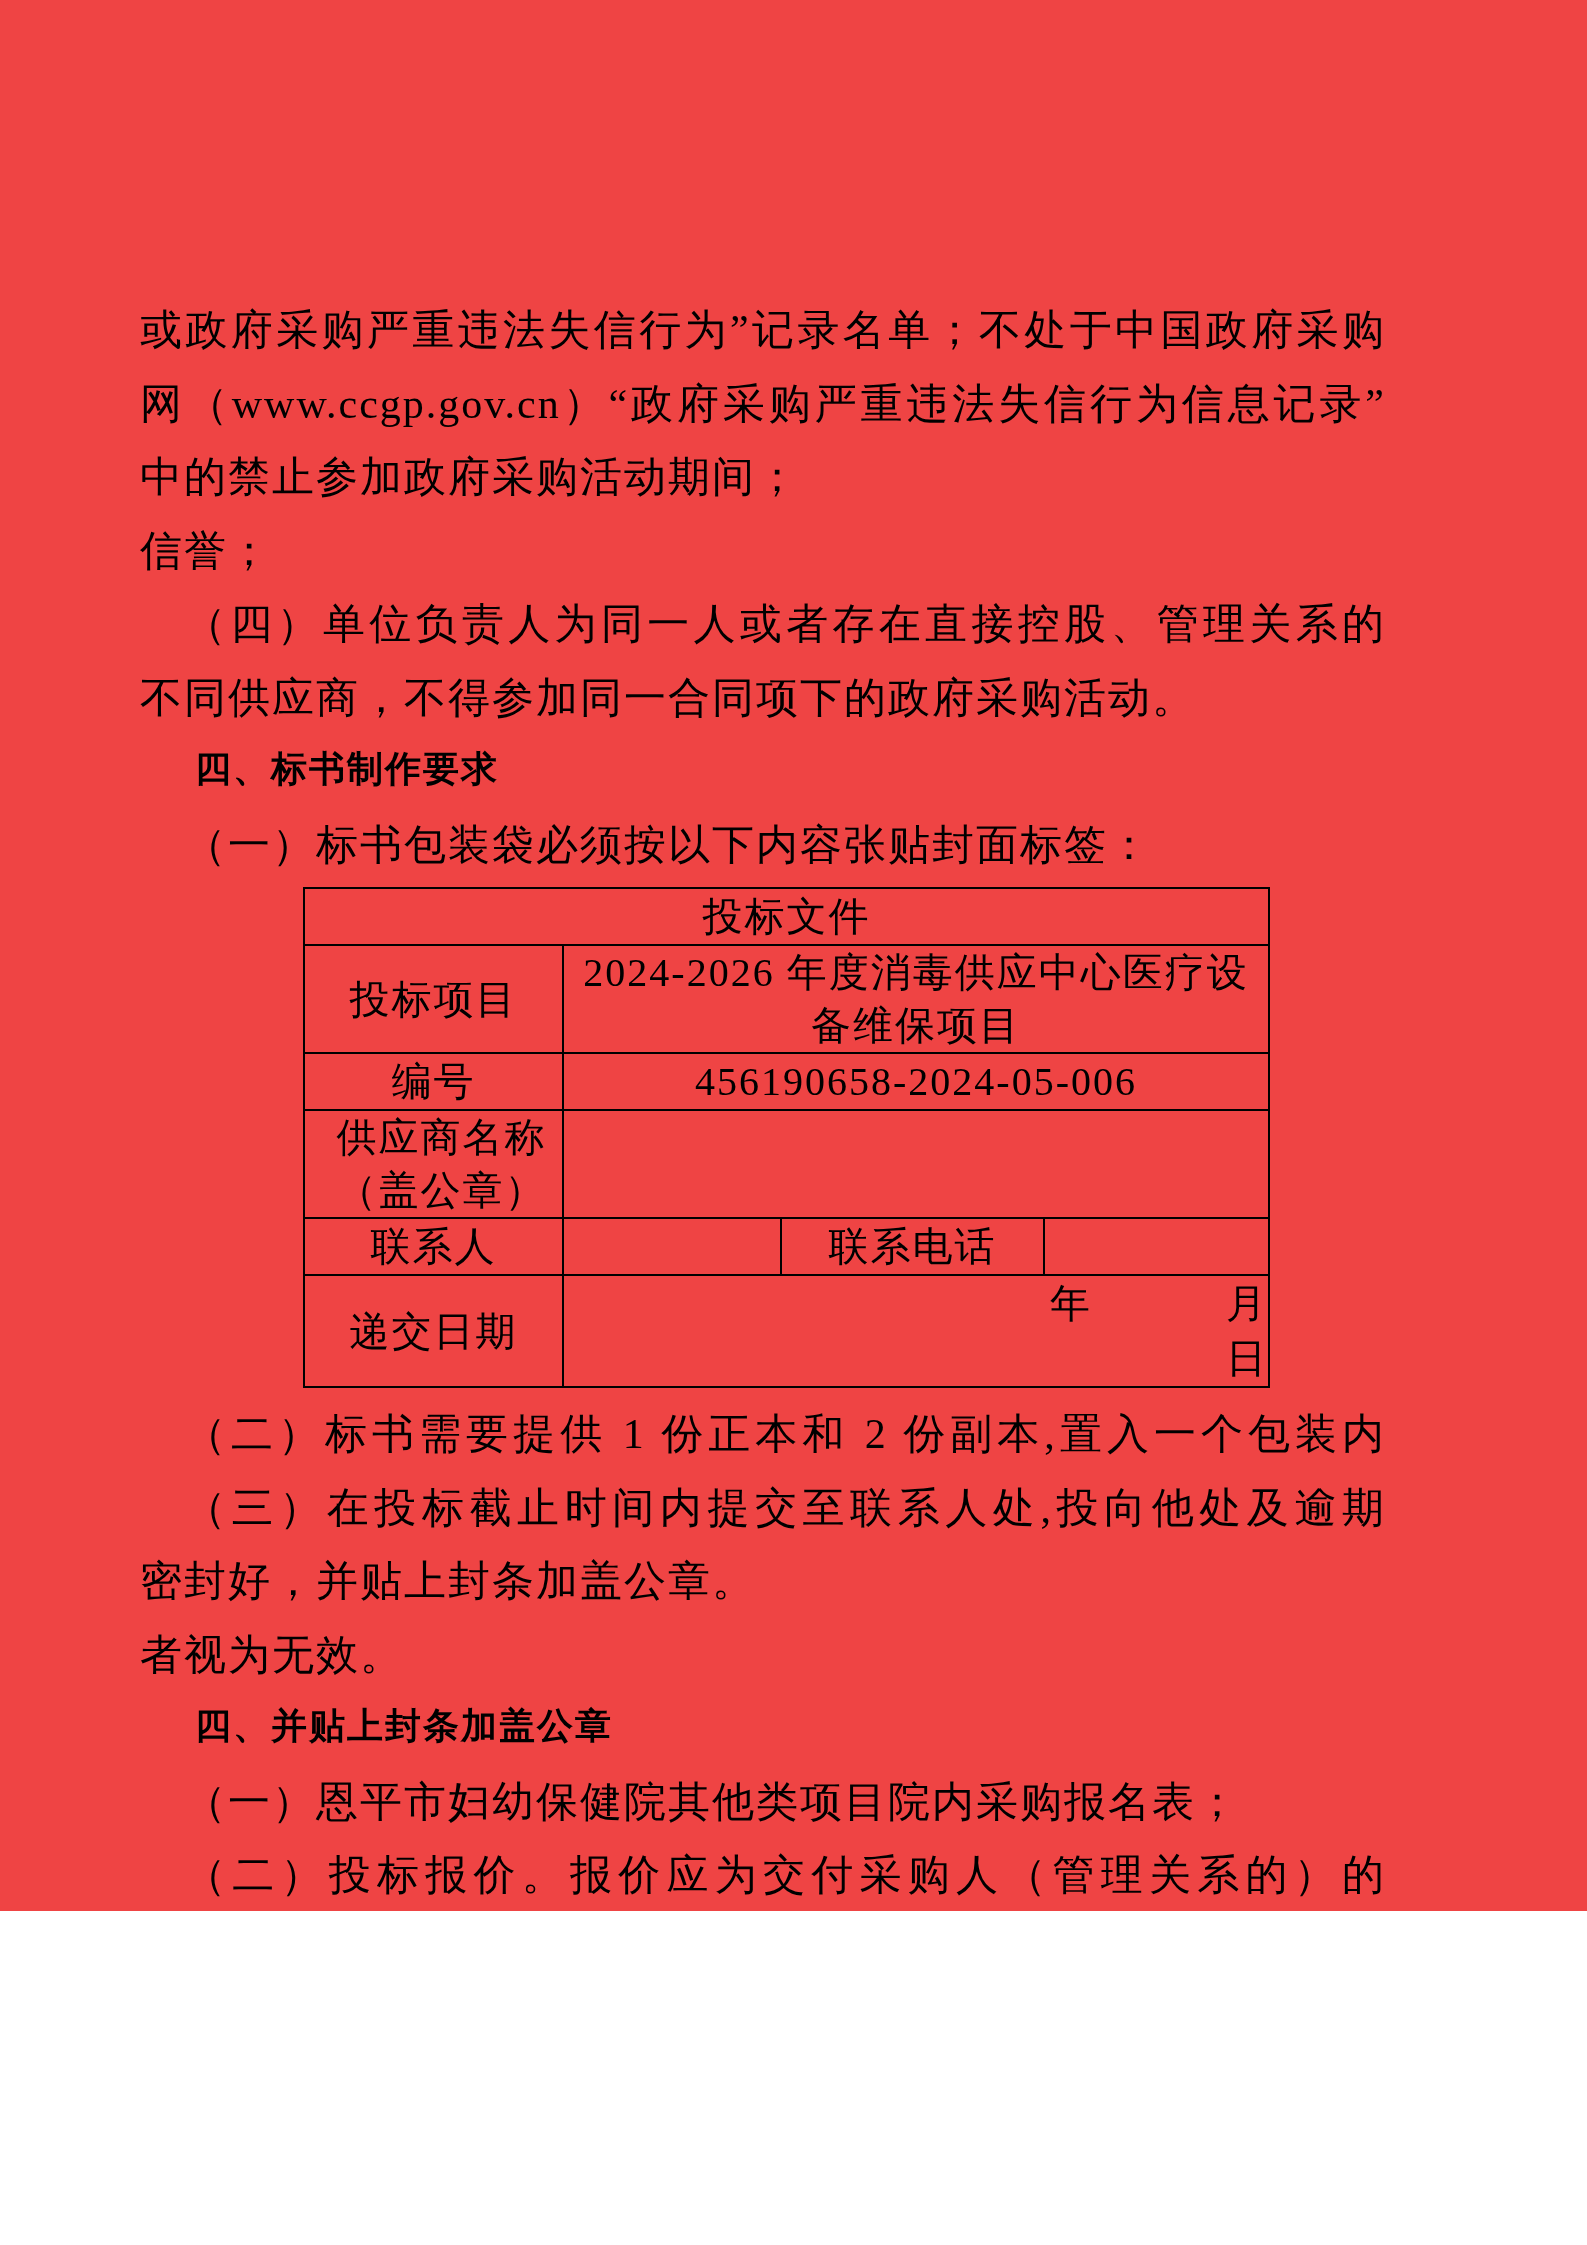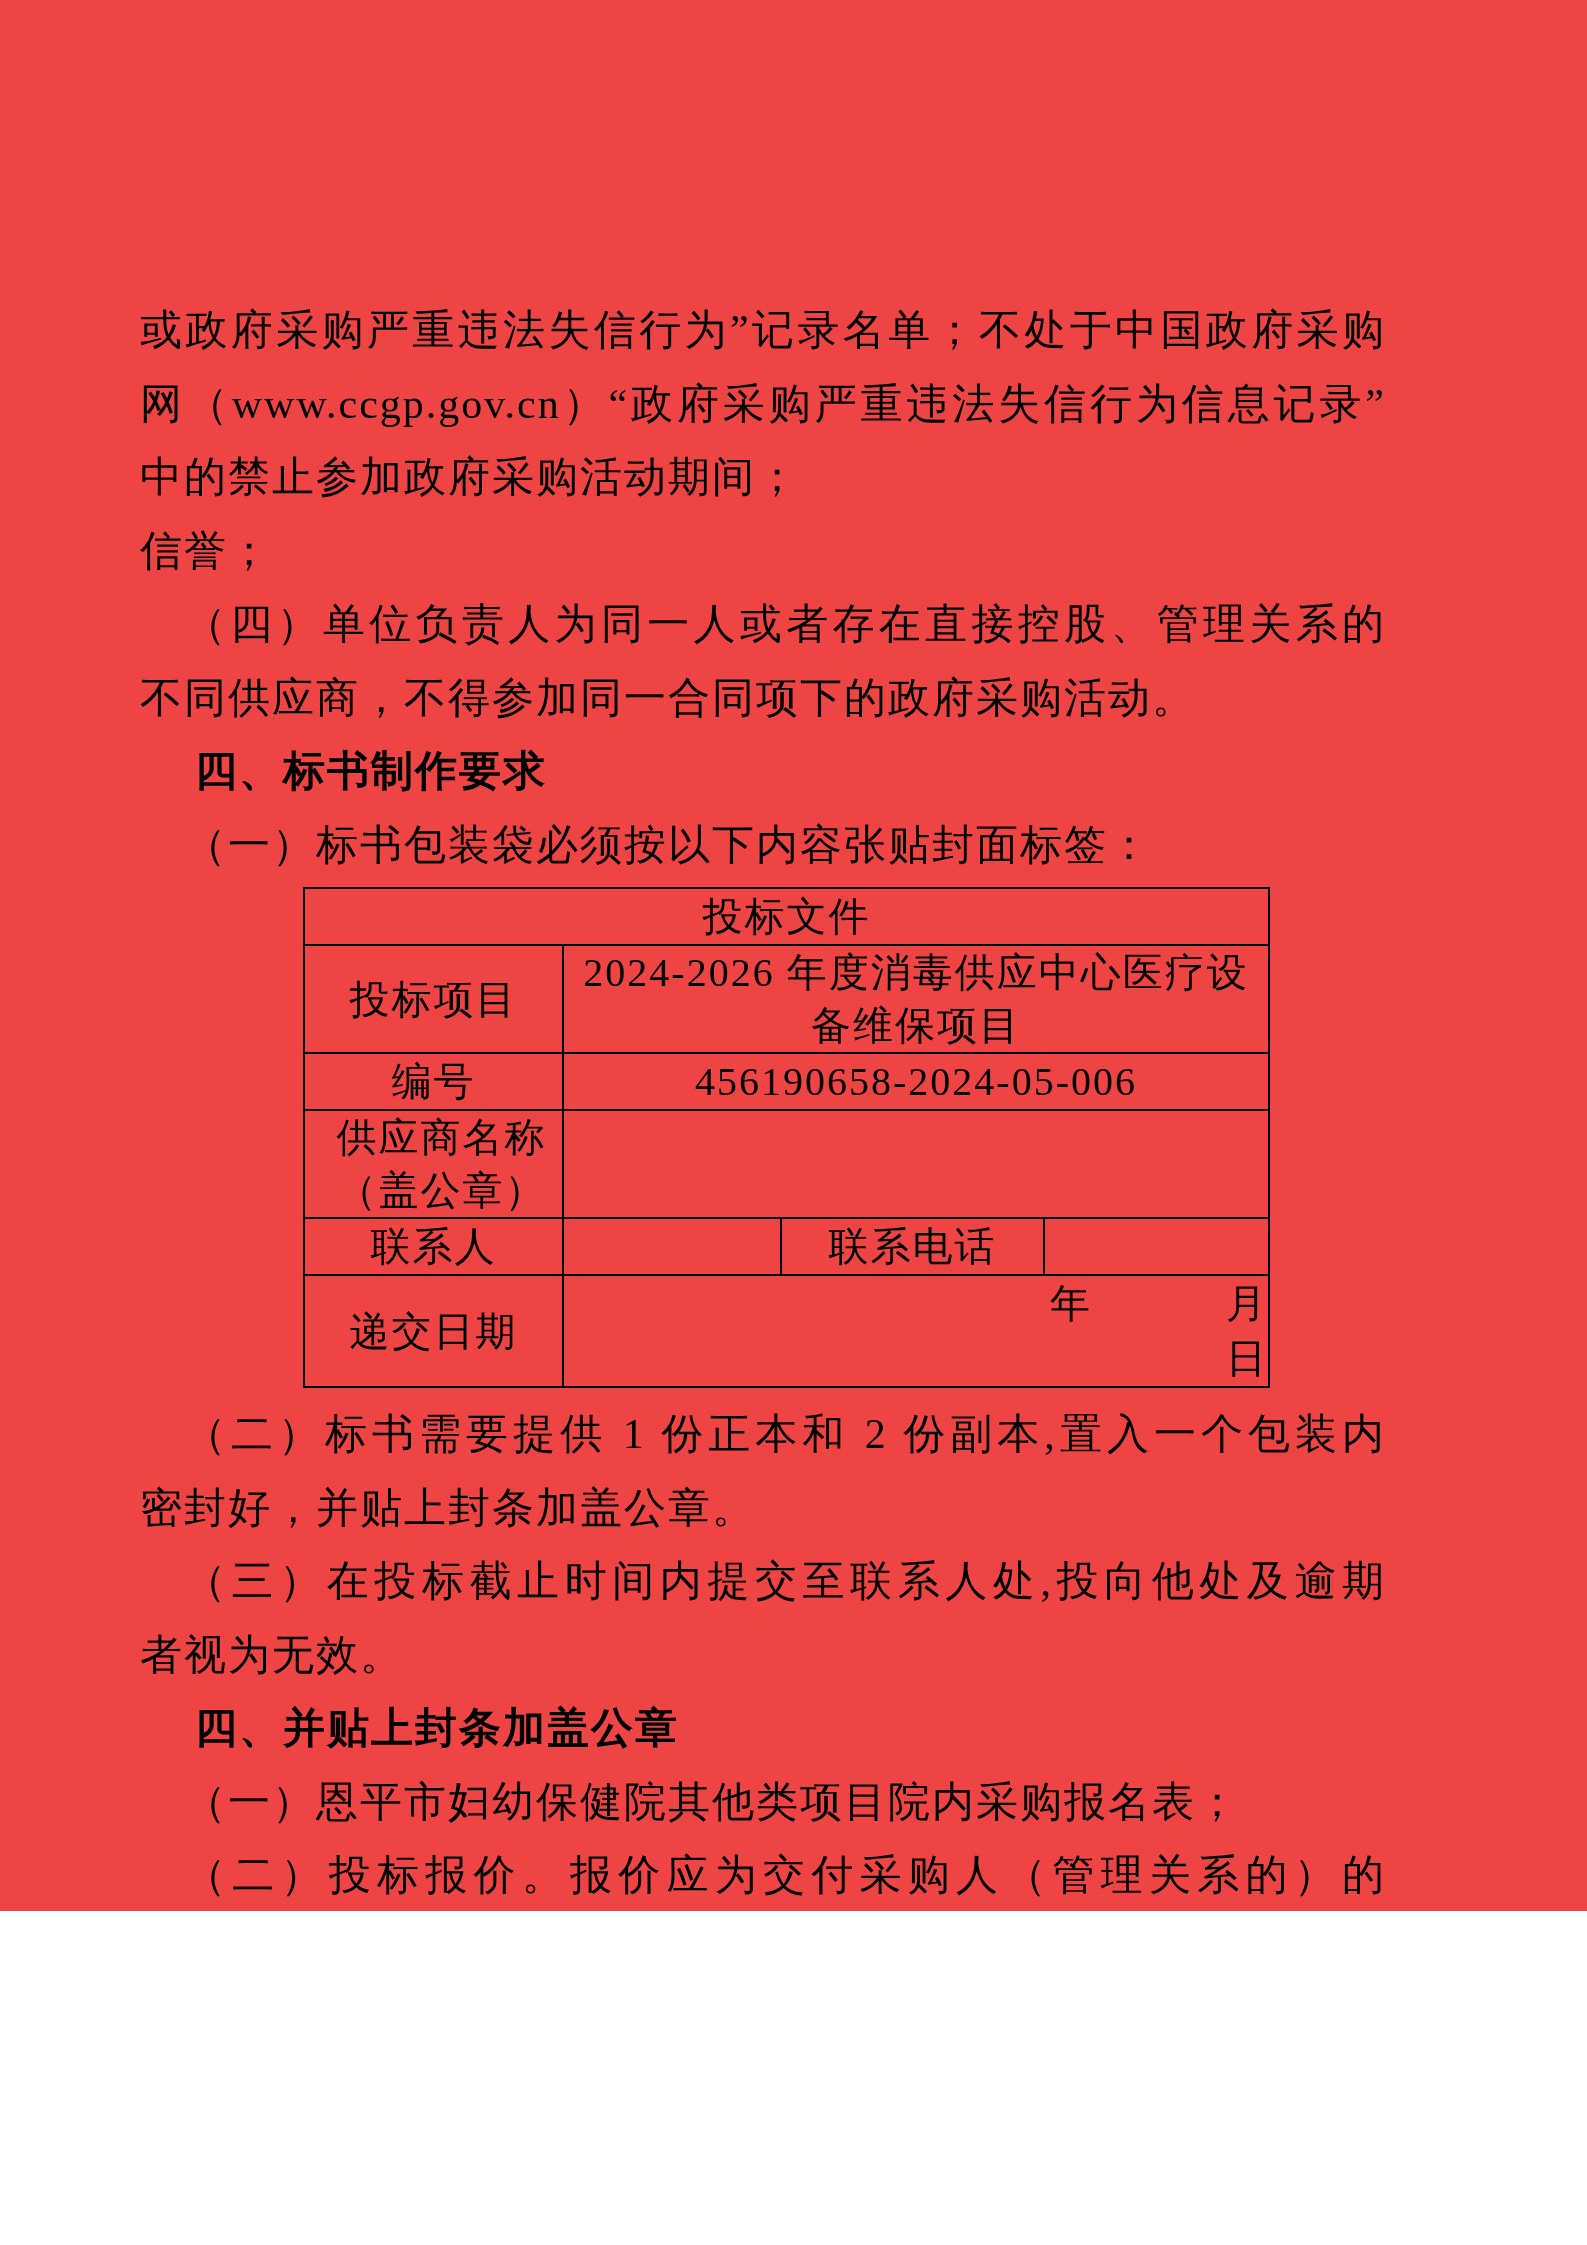--- a/index.html
+++ b/index.html
@@ -26,23 +26,23 @@
     letter-spacing: 2px;
     white-space: nowrap;
   }
   .line.justify {
     white-space: normal;
     text-align: justify;
     text-align-last: justify;
   }
   .line.indent { text-indent: 44px; }
   .heading {
-    font-family: Liberation Serif, serif;
+    font-family: Liberation Mono, monospace;
     font-weight: bold;
-    font-size: 42px;
+    font-size: 36px;
     line-height: 73.5px;
     height: 73.5px;
     letter-spacing: 2px;
     text-indent: 55px;
   }
   table.label-table {
     border-collapse: collapse;
     margin-left: 163px;
     margin-top: 5px;
     margin-bottom: 10px;
@@ -133,22 +133,22 @@
             <span class="yy">年</span>
             <span class="mm">月</span>
             <span class="dd">日</span>
           </div>
         </td>
       </tr>
     </tbody>
       </table>
 
     <div class="line justify indent">（二）标书需要提供 1 份正本和 2 份副本,置入一个包装内</div>
+    <div class="line justify indent">（三）在投标截止时间内提交至联系人处,投向他处及逾期</div>
     <div class="line">密封好，并贴上封条加盖公章。</div>
-    <div class="line justify indent">（三）在投标截止时间内提交至联系人处,投向他处及逾期</div>
     <div class="line">者视为无效。</div>
     <div class="heading">四、并贴上封条加盖公章</div>
     <div class="line indent">（一）恩平市妇幼保健院其他类项目院内采购报名表；</div>
     <div class="line justify indent">（二）投标报价。报价应为交付采购人（管理关系的）的</div>
 
   </div>
 
   <div class="footer">— 2 —</div>
 </div>
 

